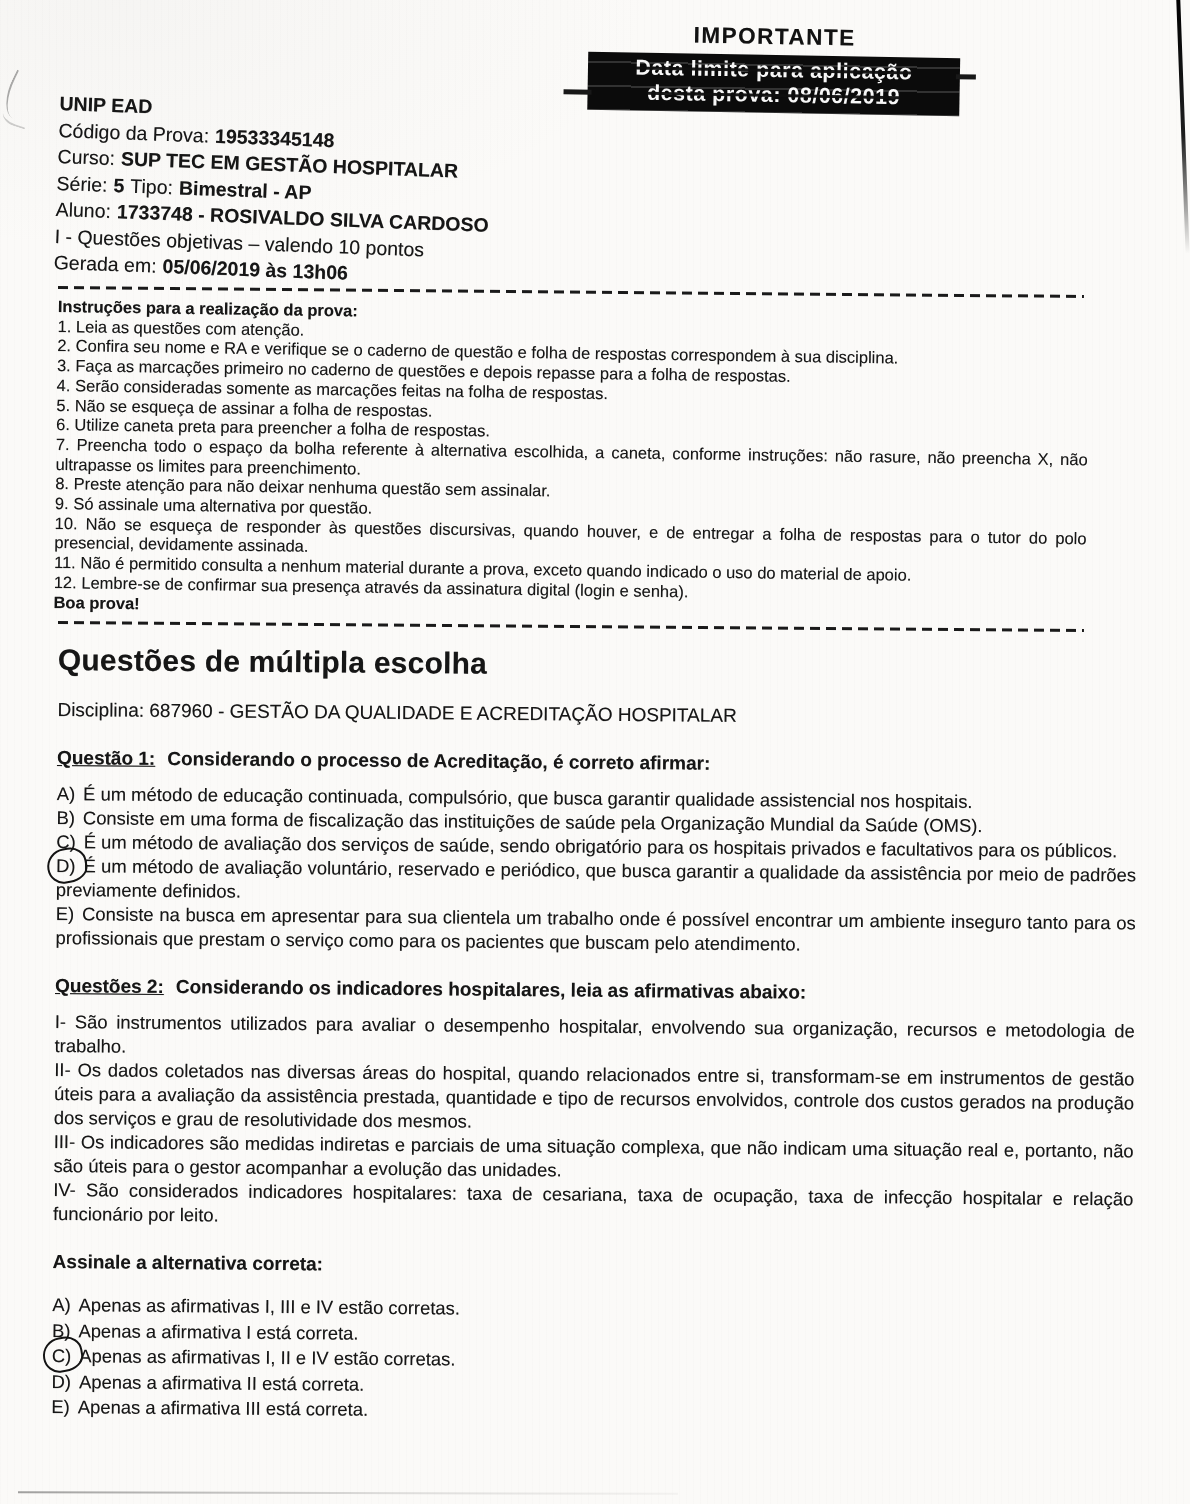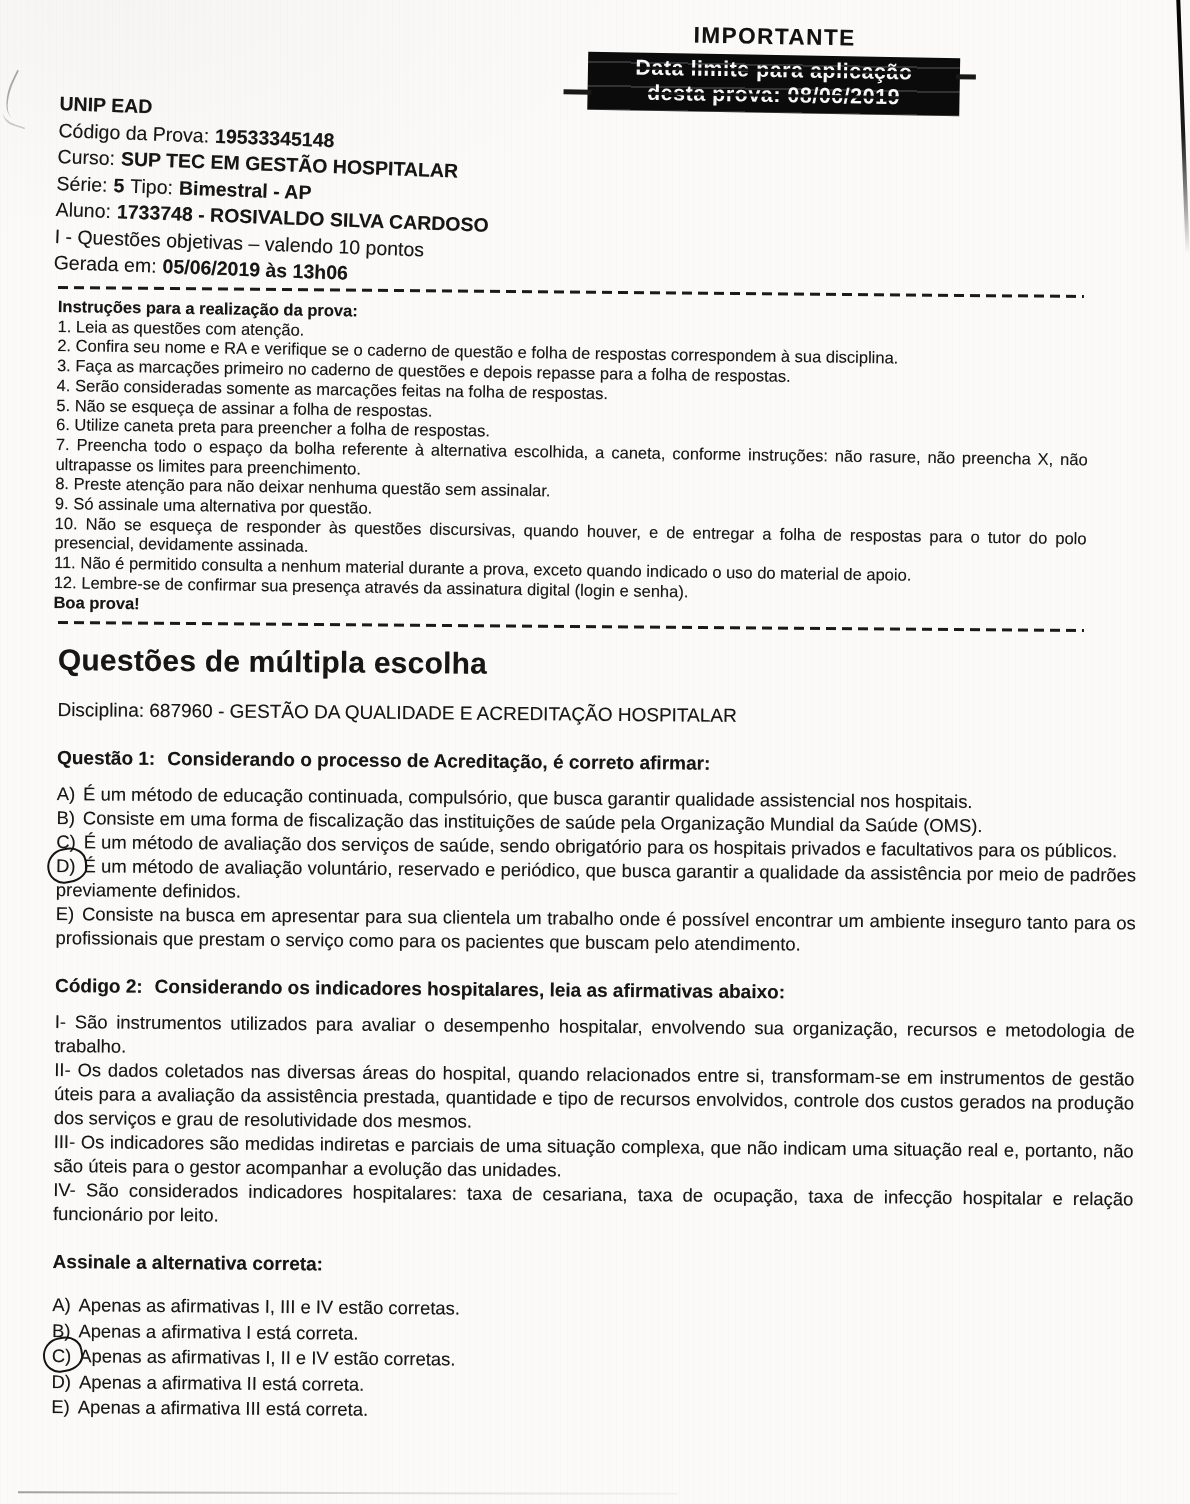--- a/index.html
+++ b/index.html
@@ -90,21 +90,21 @@
 
   
   .main{
     position:absolute;left:58px;top:648px;width:1080px;
     font-size:18.4px;line-height:24px;
     transform:rotate(0.5deg);transform-origin:0 0;
   }
   .section-title{font-size:30px;font-weight:bold;margin:0;letter-spacing:0.2px;}
   .discipline{margin-top:26px;font-size:19px;}
   .q-heading{margin-top:24px;font-weight:bold;font-size:19px;}
-  .q-heading .qlabel{margin-right:12px;}
+  .q-heading .qlabel{margin-right:12px;text-decoration:underline;}
   .opts{margin-top:12px;}
   .opts p, .statements p{margin:0;text-align:justify;}
   .statements{margin-top:12px;}
   .letter{display:inline-block;position:relative;margin-right:8px;}
   .prompt{margin-top:24px;font-weight:bold;font-size:19px;}
   .final-opts{margin-top:18px;line-height:25.5px;}
   .final-opts p{margin:0;}
 
   
   .circled::after{
@@ -174,21 +174,21 @@
     </div>
     <div class="opts">
       <p><span class="letter">A)</span><span>É um método de educação continuada, compulsório, que busca garantir qualidade assistencial nos hospitais.</span></p>
       <p><span class="letter">B)</span><span>Consiste em uma forma de fiscalização das instituições de saúde pela Organização Mundial da Saúde (OMS).</span></p>
       <p><span class="letter">C)</span><span>É um método de avaliação dos serviços de saúde, sendo obrigatório para os hospitais privados e facultativos para os públicos.</span></p>
       <p><span class="letter circled">D)</span><span>É um método de avaliação voluntário, reservado e periódico, que busca garantir a qualidade da assistência por meio de padrões previamente definidos.</span></p>
       <p><span class="letter">E)</span><span>Consiste na busca em apresentar para sua clientela um trabalho onde é possível encontrar um ambiente inseguro tanto para os profissionais que prestam o serviço como para os pacientes que buscam pelo atendimento.</span></p>
     </div>
 
     <div class="q-heading">
-      <span class="qlabel">Código 2:</span><span>Considerando os indicadores hospitalares, leia as afirmativas abaixo:</span>
+      <span class="qlabel">Questões 2:</span><span>Considerando os indicadores hospitalares, leia as afirmativas abaixo:</span>
     </div>
     <div class="statements">
       <p>I- São instrumentos utilizados para avaliar o desempenho hospitalar, envolvendo sua organização, recursos e metodologia de trabalho.</p>
       <p>II- Os dados coletados nas diversas áreas do hospital, quando relacionados entre si, transformam-se em instrumentos de gestão úteis para a avaliação da assistência prestada, quantidade e tipo de recursos envolvidos, controle dos custos gerados na produção dos serviços e grau de resolutividade dos mesmos.</p>
       <p>III- Os indicadores são medidas indiretas e parciais de uma situação complexa, que não indicam uma situação real e, portanto, não são úteis para o gestor acompanhar a evolução das unidades.</p>
       <p>IV- São considerados indicadores hospitalares: taxa de cesariana, taxa de ocupação, taxa de infecção hospitalar e relação funcionário por leito.</p>
     </div>
 
     <div class="prompt">Assinale a alternativa correta:</div>
 

